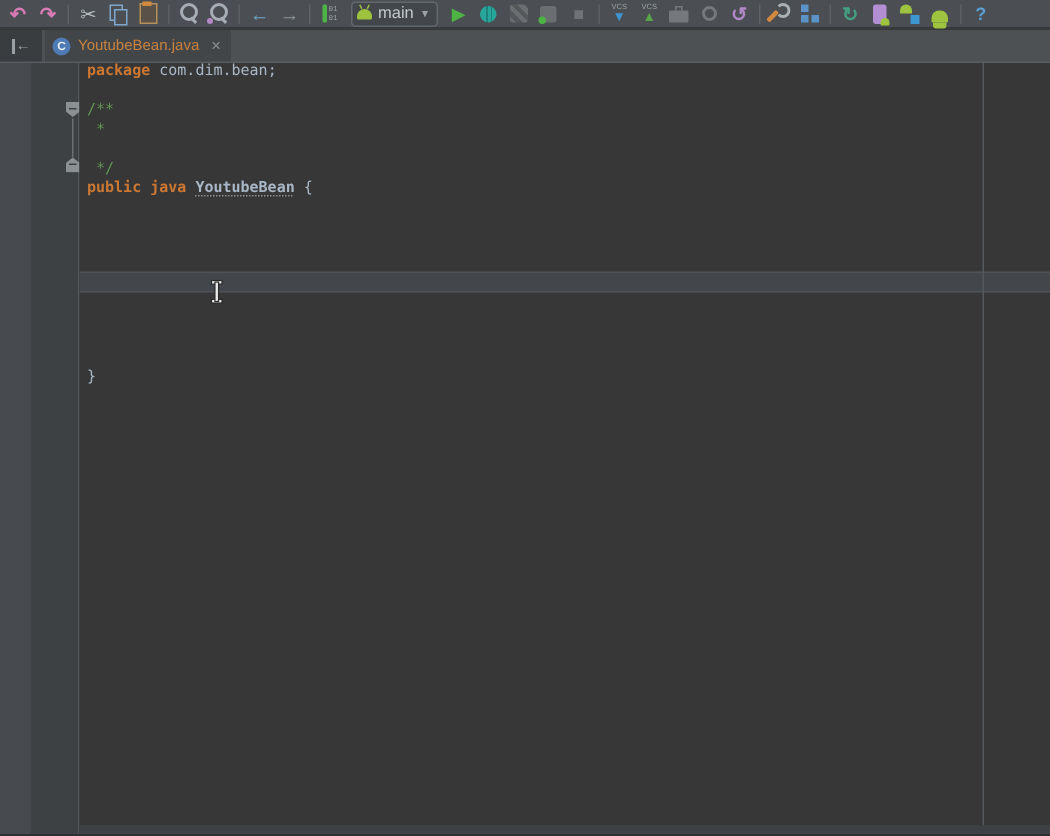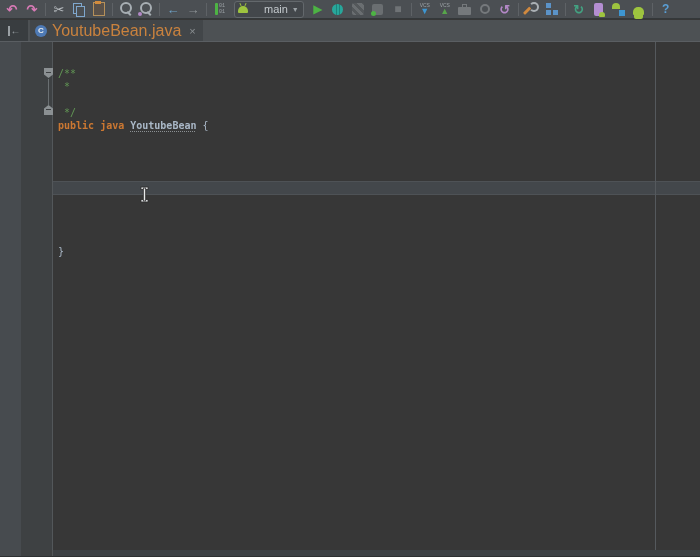--- a/index.html
+++ b/index.html
@@ -36,21 +36,21 @@
   .ic-mag::before{content:"";position:absolute;left:6px;top:7px;width:2px;height:5px;
       background:#a7aeb3;transform:rotate(-45deg);}
   .ic-mag.repl::after{content:"";position:absolute;left:-4px;top:8px;width:4px;height:4px;
       border-radius:50%;background:#b388c6;}
   .ic-binary{display:flex;align-items:center;gap:1px;}
   .ic-binary .bar{width:3px;height:12px;background:#4db344;border-radius:1px;}
   .ic-binary .digits{font-size:5px;line-height:6px;color:#9ba1a5;font-family:"Liberation Mono",monospace;}
 
   .combo{height:15px;margin:0 4px;padding:0 4px 0 3px;background:#43474b;
          border:1px solid #63686c;border-radius:3px;display:flex;align-items:center;gap:4px;}
-  .combo-label{font-size:11px;color:#c3c9cd;line-height:1;margin-left:12px;}
+  .combo-label{font-size:11px;color:#c3c9cd;line-height:1;}
   .combo-caret{font-size:7px;color:#9ba1a5;}
   .droid{width:10px;height:7px;background:#9ec43f;border-radius:5px 5px 1px 1px;position:relative;}
   .droid::before,.droid::after{content:"";position:absolute;top:-3px;width:1px;height:3px;background:#9ec43f;}
   .droid::before{left:2px;transform:rotate(-25deg);}
   .droid::after{right:2px;transform:rotate(25deg);}
 
   .ic-bug{width:11px;height:11px;border-radius:50%;
       background:linear-gradient(90deg,#27a79b 0 4px,#1d837b 4px 5px,#27a79b 5px 7px,#1d837b 7px 8px,#27a79b 8px);}
   .ic-coverage{width:12px;height:12px;border-radius:2px;
       background:repeating-linear-gradient(45deg,#6a6e71 0 3px,#54585b 3px 6px);}
@@ -86,21 +86,21 @@
       background:#9ec43f;border-radius:0 0 2px 2px;}
 
   
   .tabbar{position:absolute;top:20px;left:0;width:700px;height:21px;background:#4d5154;
           border-bottom:1px solid #5a5e62;display:flex;align-items:stretch;}
   .tabbar-left{width:28px;background:#393d40;display:flex;align-items:center;justify-content:center;flex:0 0 auto;}
   .hide-icon{border-left:2px solid #9aa0a4;padding-left:1px;color:#9aa0a4;font-size:10px;line-height:1;}
   .tab{margin-left:2px;padding:0 7px 0 5px;background:#424649;display:flex;align-items:center;gap:5px;flex:0 0 auto;}
   .class-icon{width:12px;height:12px;border-radius:50%;background:#4e7ab5;color:#e8ecef;
       font-size:8px;font-weight:bold;display:flex;align-items:center;justify-content:center;}
-  .tab-label{font-size:16px;color:#c9823e;}
+  .tab-label{font-size:10px;color:#c9823e;}
   .tab-close{font-size:11px;color:#8b9093;margin-left:3px;}
 
   
   .left-strip{position:absolute;top:42px;left:0;width:21px;height:515px;background:#474b4f;}
   .gutter{position:absolute;top:42px;left:21px;width:31px;height:515px;background:#3e4143;
           border-right:1px solid #53575a;}
   .editor{position:absolute;top:42px;left:53px;width:647px;height:515px;background:#373737;}
 
   .current-line{position:absolute;left:53px;top:181px;width:647px;height:12px;background:#43474b;
       border-top:1px solid #4e5256;border-bottom:1px solid #4e5256;box-sizing:content-box;}
@@ -254,20 +254,21 @@
 
   <div class="current-line"></div>
   <div class="margin-guide"></div>
   <div class="bottom-strip"></div>
   <div class="bottom-edge"></div>
 
   <div class="fold fold-start"></div>
   <div class="fold fold-end"></div>
   <div class="fold-line"></div>
 
+  <div class="code-line" style="top:41px;"><span class="kw">package</span><span> com.dim.bean;</span></div>
   <div class="code-line" style="top:67px;"><span class="cm">/**</span></div>
   <div class="code-line" style="top:80px;"><span class="cm"> *</span></div>
   <div class="code-line" style="top:106px;"><span class="cm"> */</span></div>
   <div class="code-line" style="top:119px;"><span class="kw">public java </span><span class="cls-name">YoutubeBean</span><span> {</span></div>
   <div class="code-line" style="top:245px;"><span>}</span></div>
 
   <div class="ibeam">
     <svg width="11" height="17" viewBox="0 0 11 17">
       <g fill="#e8eaeb" stroke="#2b2b2b" stroke-width="0.8">
         <rect x="2" y="1" width="7" height="2.4"></rect>

